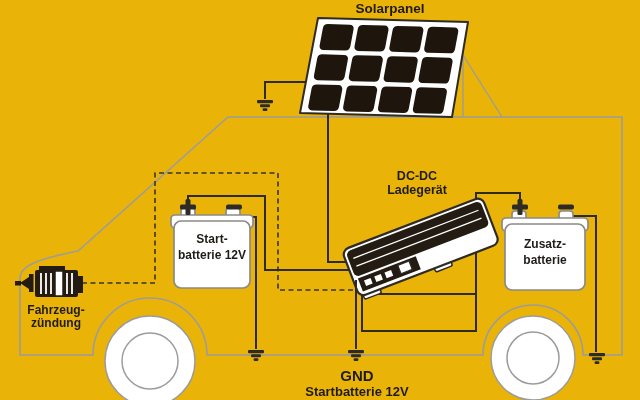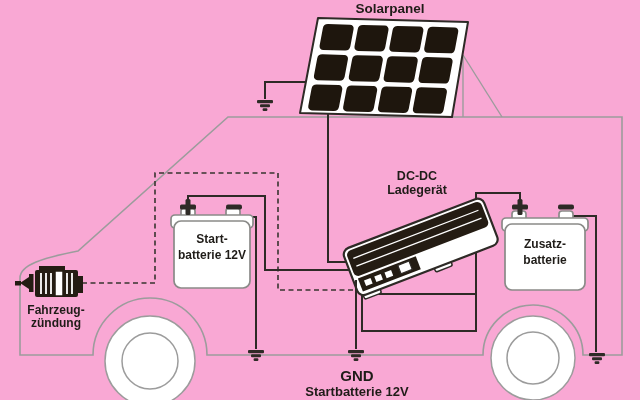--- a/index.html
+++ b/index.html
@@ -1,17 +1,17 @@
 <!DOCTYPE html>
 <html><head>
 <meta charset="utf-8">
 <style>
   html,body{margin:0;padding:0;background:#ffffff;}
   .stage{
-    position:relative;width:640px;height:400px;background:#f9a8d4;
+    position:relative;width:640px;height:400px;background:#eab308;
     font-family:"Liberation Sans",sans-serif;overflow:hidden;
   }
   svg{display:block}
   text{
     font-family:"Liberation Sans",sans-serif;
     font-weight:bold;
     fill:#1f1c18;
     text-anchor:middle;
   }
   .outline{fill:none;stroke:#9c9c9c;stroke-width:1.6;}

